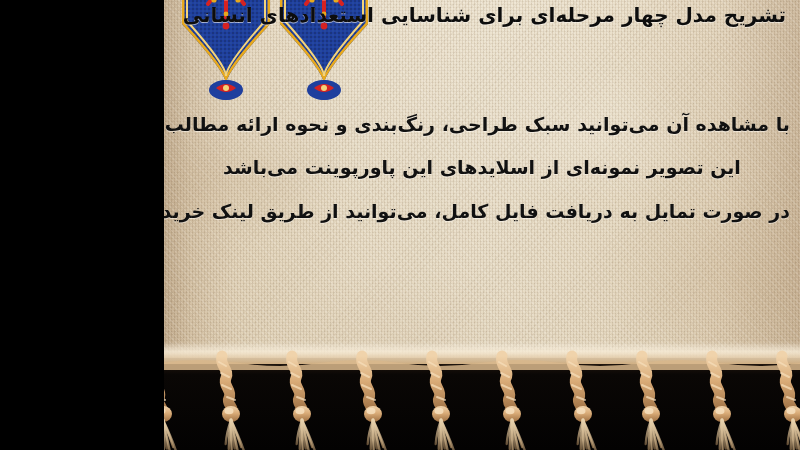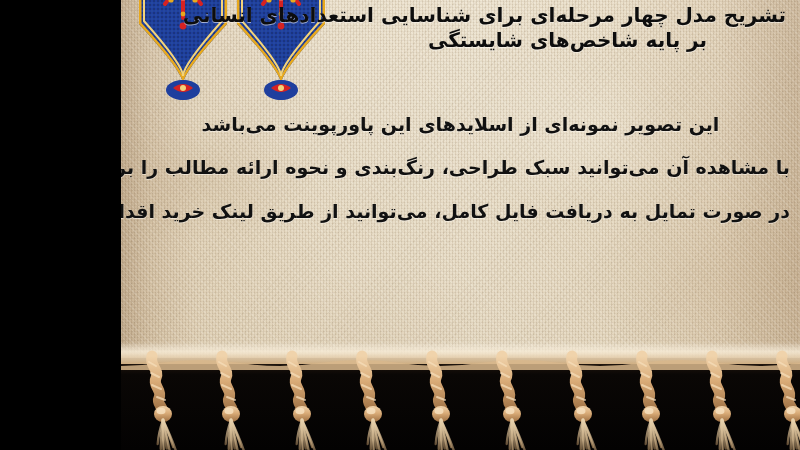--- a/index.html
+++ b/index.html
@@ -10,21 +10,20 @@
   }
   #slide {
     position: relative;
     width: 636px;
     height: 450px;
     overflow: hidden;
     background-color: #e8dcc6;
     font-family: "DejaVu Sans", "Liberation Sans", sans-serif;
     direction: rtl;
     user-select: none;
-    padding-left: 43px;
   }
 
   
   .ground {
     position: absolute;
     inset: 0;
     background-color: #e6dac3;
     background-image:
       
       linear-gradient(to right,
@@ -292,26 +291,25 @@
         <circle cx="48" cy="122" r="3" fill="#f3d37a"></circle>
         <path d="M36 130 Q48 126 60 130 Q48 138 36 130 Z" fill="#1f3f9e"></path>
       </g>
     </svg>
   </div>
 
   <div class="text-layer">
 
     <div class="title-block">
       <div class="title-line">تشریح مدل چهار مرحله‌ای برای شناسایی استعدادهای انسانی</div>
-      <div class="title-line">بر پایه شاخص‌های شایستگی</div>
     </div>
 
     <div class="body-block">
+      <p class="body-line">با مشاهده آن می‌توانید سبک طراحی، رنگ‌بندی و نحوه ارائه مطالب را بررسی نمایید</p>
       <p class="body-line">این تصویر نمونه‌ای از اسلایدهای این پاورپوینت می‌باشد</p>
-      <p class="body-line">با مشاهده آن می‌توانید سبک طراحی، رنگ‌بندی و نحوه ارائه مطالب را بررسی نمایید</p>
       <p class="body-line">در صورت تمایل به دریافت فایل کامل، می‌توانید از طریق لینک خرید اقدام فرمایید</p>
     </div>
 
   </div>
 
   <div class="fringe-zone">
     <svg width="800" height="108" viewBox="0 0 800 108" aria-hidden="true">
       <defs>
         <linearGradient id="ropeG" x1="0" y1="0" x2="0" y2="1">
           <stop offset="0%" stop-color="#f0d3ab"></stop>

